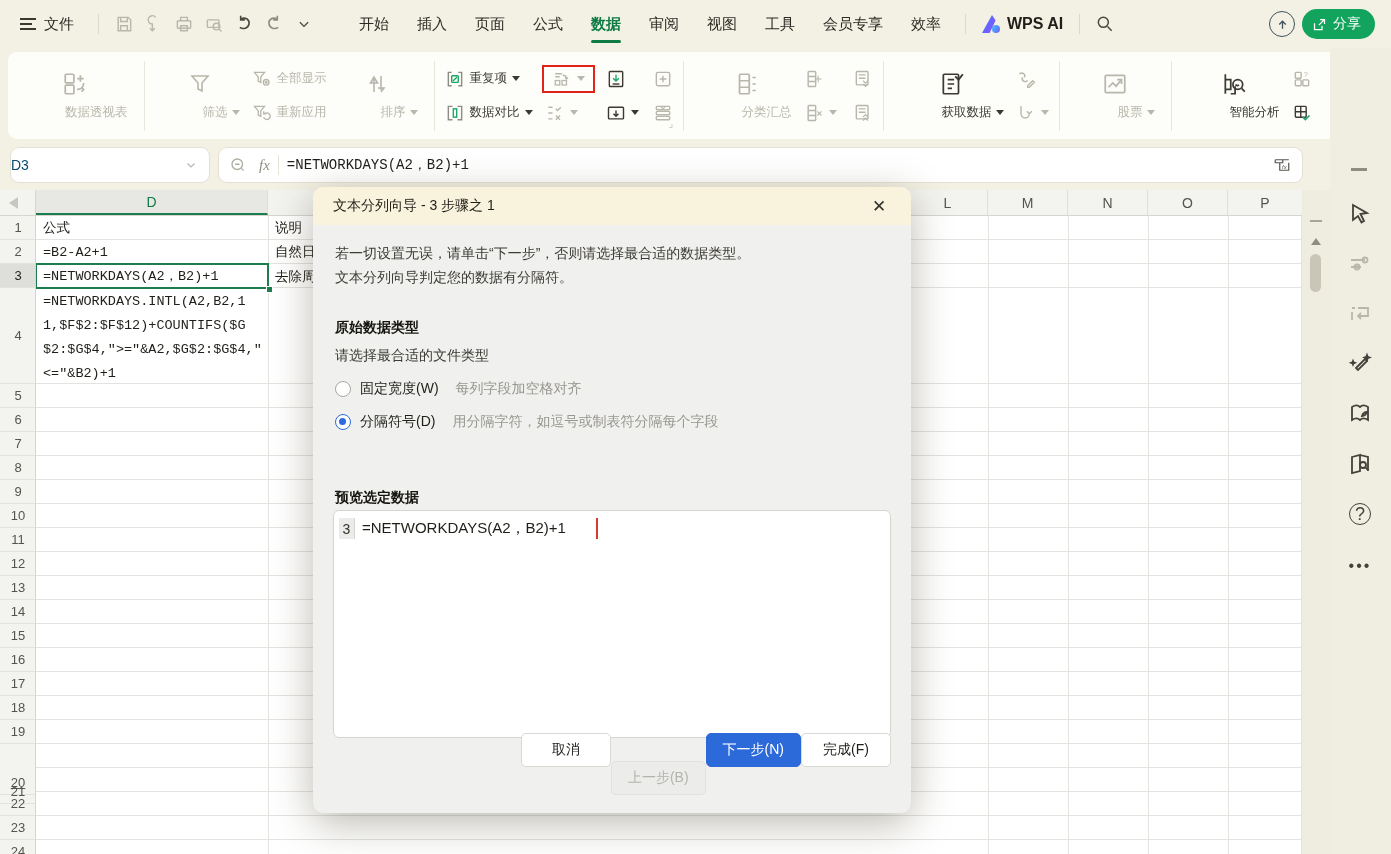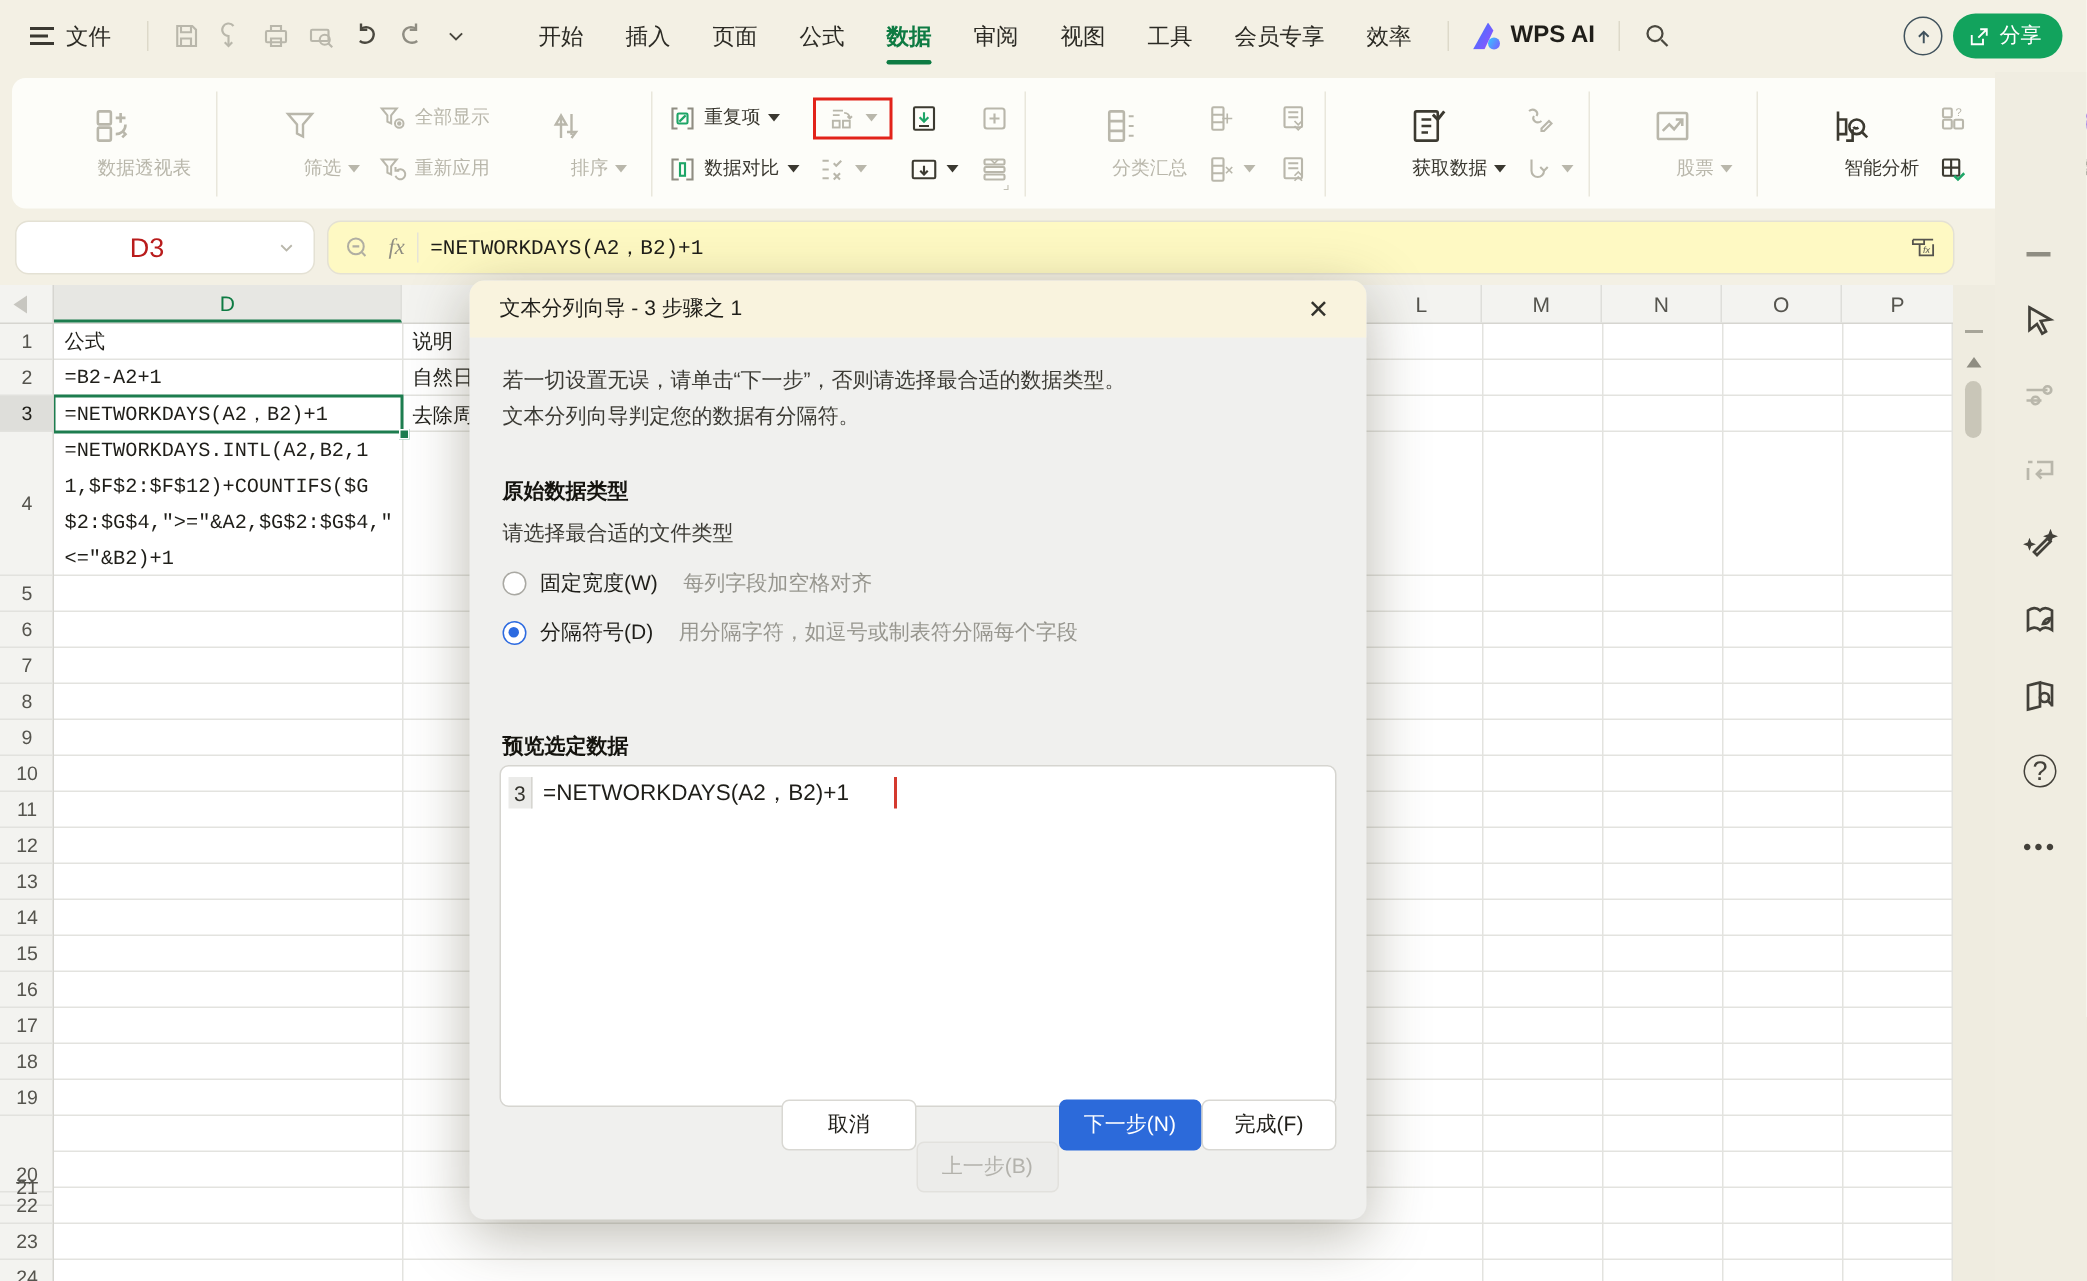--- a/index.html
+++ b/index.html
@@ -39,22 +39,22 @@
   .cv { width:0; height:0; border:4px solid transparent; border-top:5px solid currentColor; margin-top:4px; }
   .ic { flex:0 0 auto; }
   .green { color:#1ea567; }
   .dark { color:#3c3a31; }
   .redbox { border:2px solid #e2231a; padding:1px 5px; display:flex; align-items:center; }
   .launcher { position:absolute; font-size:10px; color:#c2c0b4; }
 
   
   #fmrow { position:absolute; left:0; top:143px; width:1391px; height:47px; background:#f3f0e4; }
   #namebox { position:absolute; left:10px; top:147px; width:200px; height:36px; background:#fff; border:1px solid #e4e1d4; border-radius:9px; display:flex; align-items:center; }
-  #namebox .ref { flex:1; text-align:center; font-size:18px; color:#b91c1c; }
-  #fmbox { position:absolute; left:218px; top:147px; width:1085px; height:36px; background:#fef9c3; border:1px solid #e4e1d4; border-radius:9px; display:flex; align-items:center; padding:0 10px; }
+  #namebox .ref { flex:1; font-size:14px; color:#0c4a6e; }
+  #fmbox { position:absolute; left:218px; top:147px; width:1085px; height:36px; background:#ffffff; border:1px solid #e4e1d4; border-radius:9px; display:flex; align-items:center; padding:0 10px; }
   .fm-div { width:1px; height:20px; background:#e6e4d8; margin:0 8px; }
   .formula-text { font-family:"Liberation Mono",monospace; font-size:14px; color:#1f1e19; }
   .fx { font-style:italic; font-family:"Liberation Serif",serif; font-size:15px; color:#8f8d82; }
 
   
   #sheet-bg { position:absolute; left:0; top:190px; width:1302px; height:664px; background:#fff; }
   #colheads { position:absolute; left:0; top:190px; width:1302px; height:26px; background:#f3f3f0; border-bottom:1px solid #d6d5d0; }
   .colhead { position:absolute; top:0; height:25px; font-size:14px; color:#55544e; display:flex; align-items:center; justify-content:center; border-right:1px solid #dededa; }
   .colhead.sel { background:#e7e7e3; color:#0e7b43; border-bottom:2px solid #1d7d4f; }
   #corner { position:absolute; left:0; top:0; width:36px; height:25px; border-right:1px solid #d6d5d0; }

